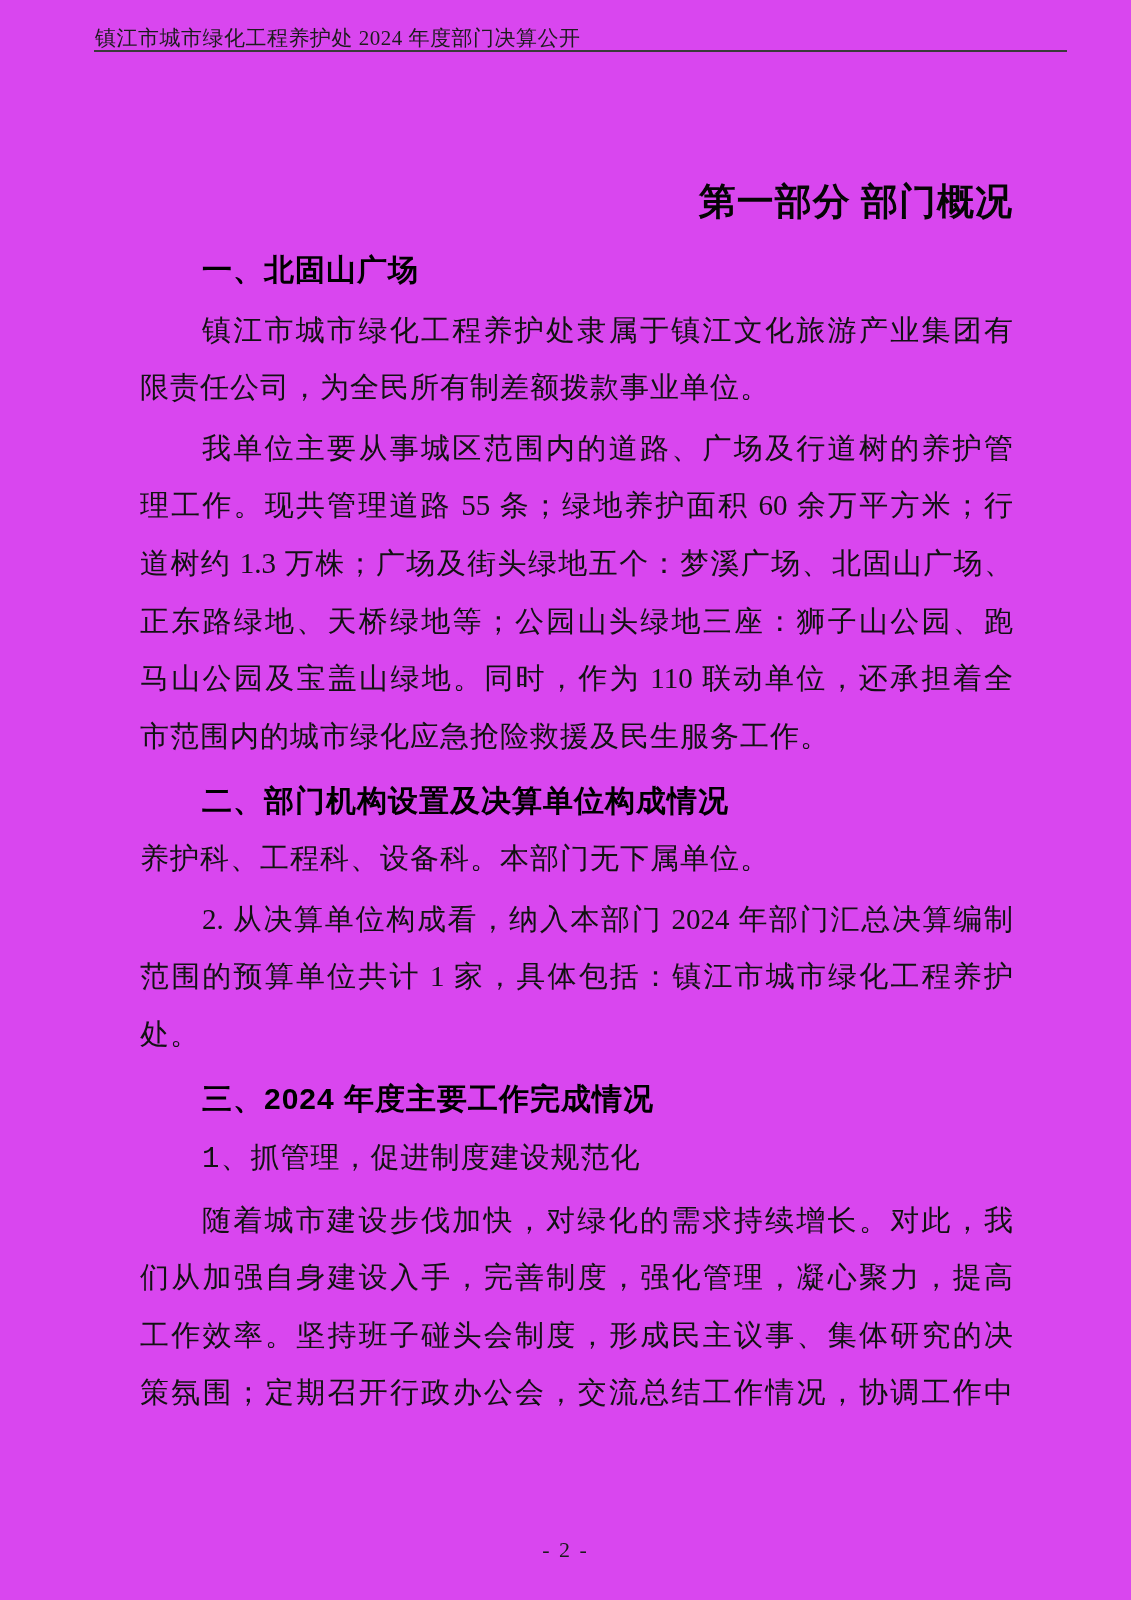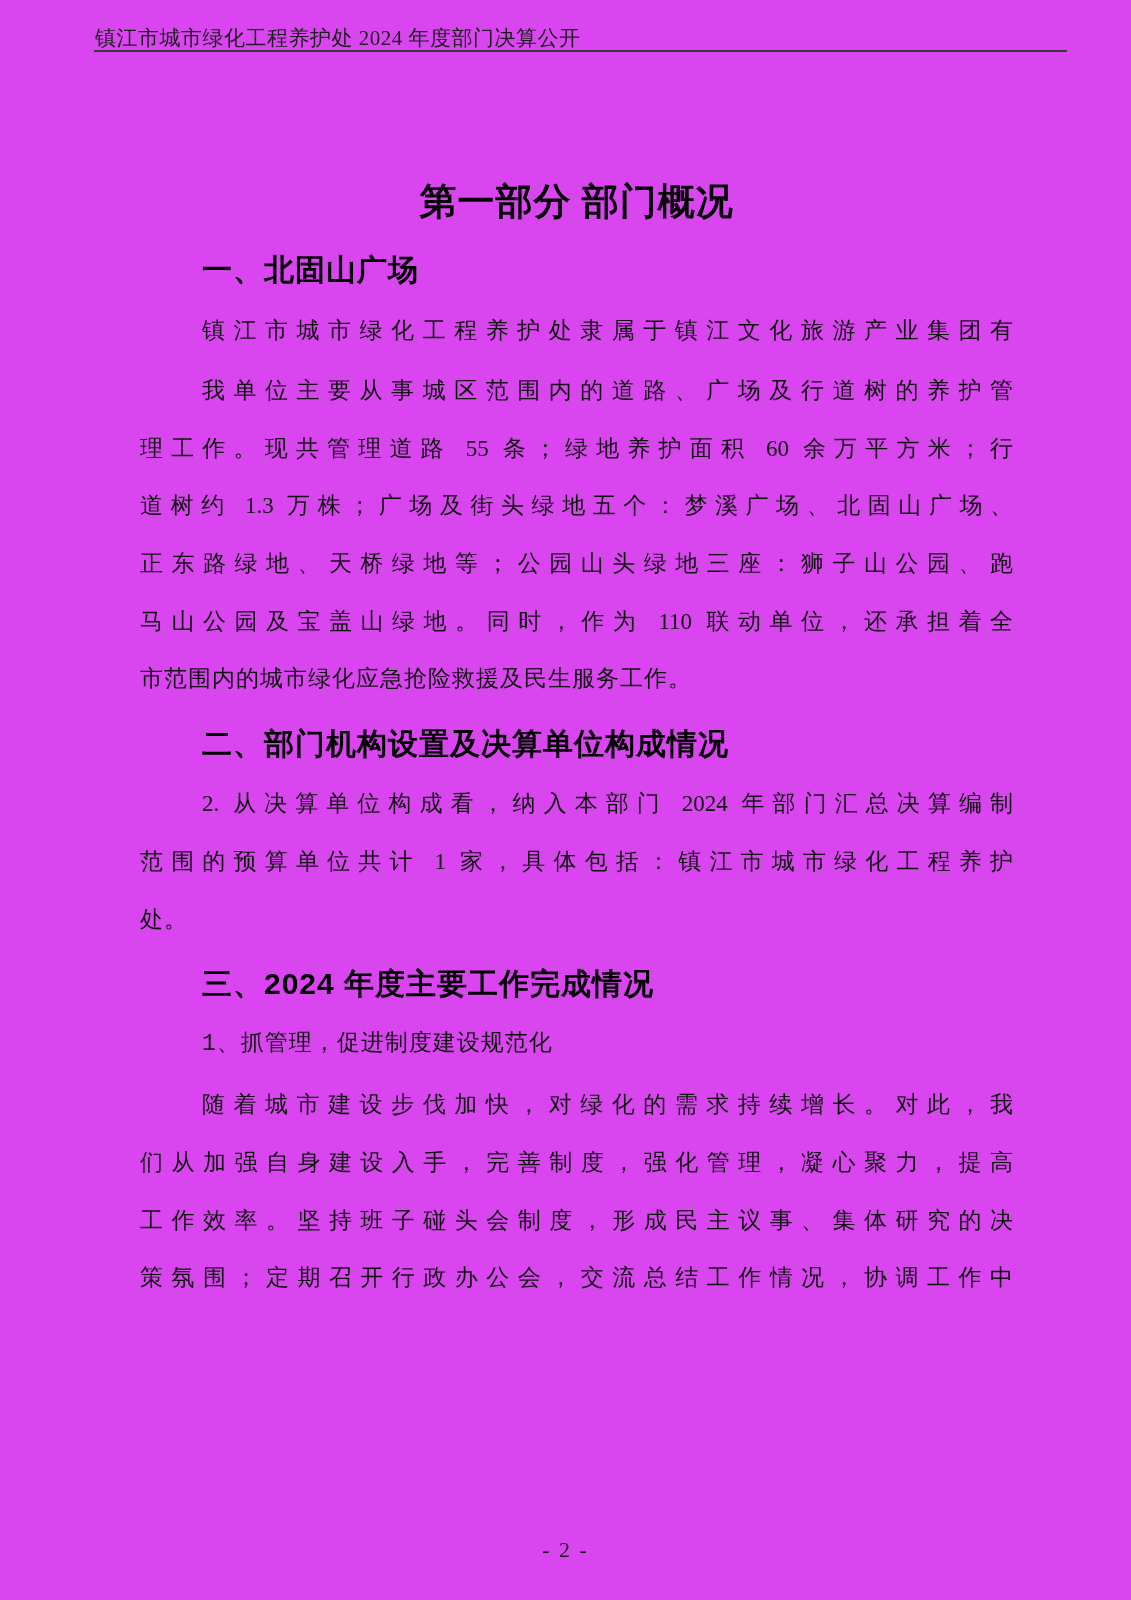--- a/index.html
+++ b/index.html
@@ -40,32 +40,32 @@
   .content {
     position: absolute;
     left: 140px;
     top: 170px;
     width: 873px;
   }
 
   .doc-title {
     height: 64px;
     line-height: 64px;
-    text-align: center;
+    text-align: right;
     font-size: 37px;
     font-weight: bold;
     color: #050505;
     letter-spacing: 1px;
     font-family: "Liberation Serif", "DejaVu Serif", serif;
   }
 
   .line {
     height: 57.6px;
     line-height: 57.6px;
-    font-size: 23px;
+    font-size: 29px;
     color: #121212;
     letter-spacing: 1px;
     white-space: nowrap;
   }
   .line.body { font-family: "Liberation Serif", "DejaVu Serif", serif; }
   .line.sub  { font-family: Liberation Mono, monospace; }
   .line.fill {
     white-space: normal;
     text-align: justify;
     text-align-last: justify;
@@ -101,27 +101,29 @@
 <div class="page">
 
   <div class="header-text">镇江市城市绿化工程养护处 2024 年度部门决算公开</div>
   <div class="header-rule"></div>
 
   <div class="content">
     <div class="doc-title">第一部分 部门概况</div>
     <div>
         <div class="line heading indent">一、北固山广场</div>
         <div class="line body indent fill">镇江市城市绿化工程养护处隶属于镇江文化旅游产业集团有</div>
+        <div class="line body">限责任公司，为全民所有制差额拨款事业单位。</div>
         <div class="line body indent fill">我单位主要从事城区范围内的道路、广场及行道树的养护管</div>
         <div class="line body fill">理工作。现共管理道路 55 条；绿地养护面积 60 余万平方米；行</div>
         <div class="line body fill">道树约 1.3 万株；广场及街头绿地五个：梦溪广场、北固山广场、</div>
         <div class="line body fill">正东路绿地、天桥绿地等；公园山头绿地三座：狮子山公园、跑</div>
         <div class="line body fill">马山公园及宝盖山绿地。同时，作为 110 联动单位，还承担着全</div>
         <div class="line body">市范围内的城市绿化应急抢险救援及民生服务工作。</div>
         <div class="line heading indent">二、部门机构设置及决算单位构成情况</div>
+        <div class="line body">养护科、工程科、设备科。本部门无下属单位。</div>
         <div class="line body indent fill">2. 从决算单位构成看，纳入本部门 2024 年部门汇总决算编制</div>
         <div class="line body fill">范围的预算单位共计 1 家，具体包括：镇江市城市绿化工程养护</div>
         <div class="line body">处。</div>
         <div class="line heading indent">三、2024 年度主要工作完成情况</div>
         <div class="line sub indent">1、抓管理，促进制度建设规范化</div>
         <div class="line body indent fill">随着城市建设步伐加快，对绿化的需求持续增长。对此，我</div>
         <div class="line body fill">们从加强自身建设入手，完善制度，强化管理，凝心聚力，提高</div>
         <div class="line body fill">工作效率。坚持班子碰头会制度，形成民主议事、集体研究的决</div>
         <div class="line body fill">策氛围；定期召开行政办公会，交流总结工作情况，协调工作中</div>
       </div>

